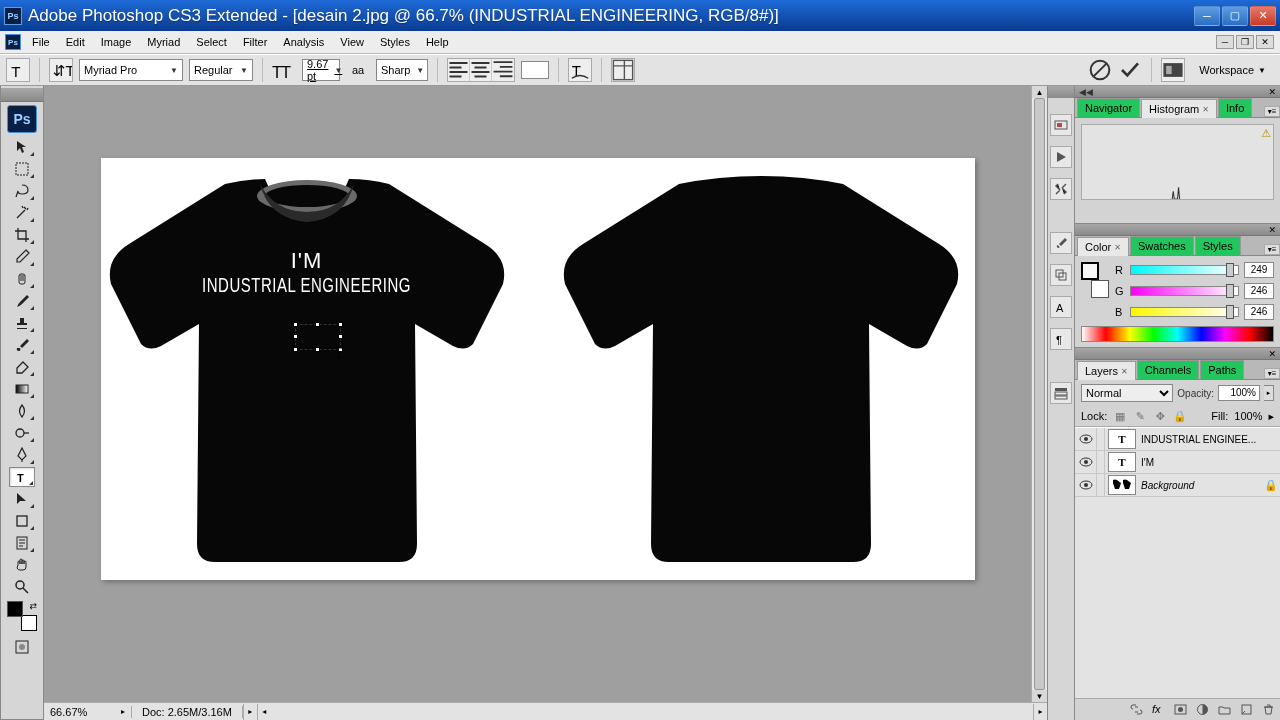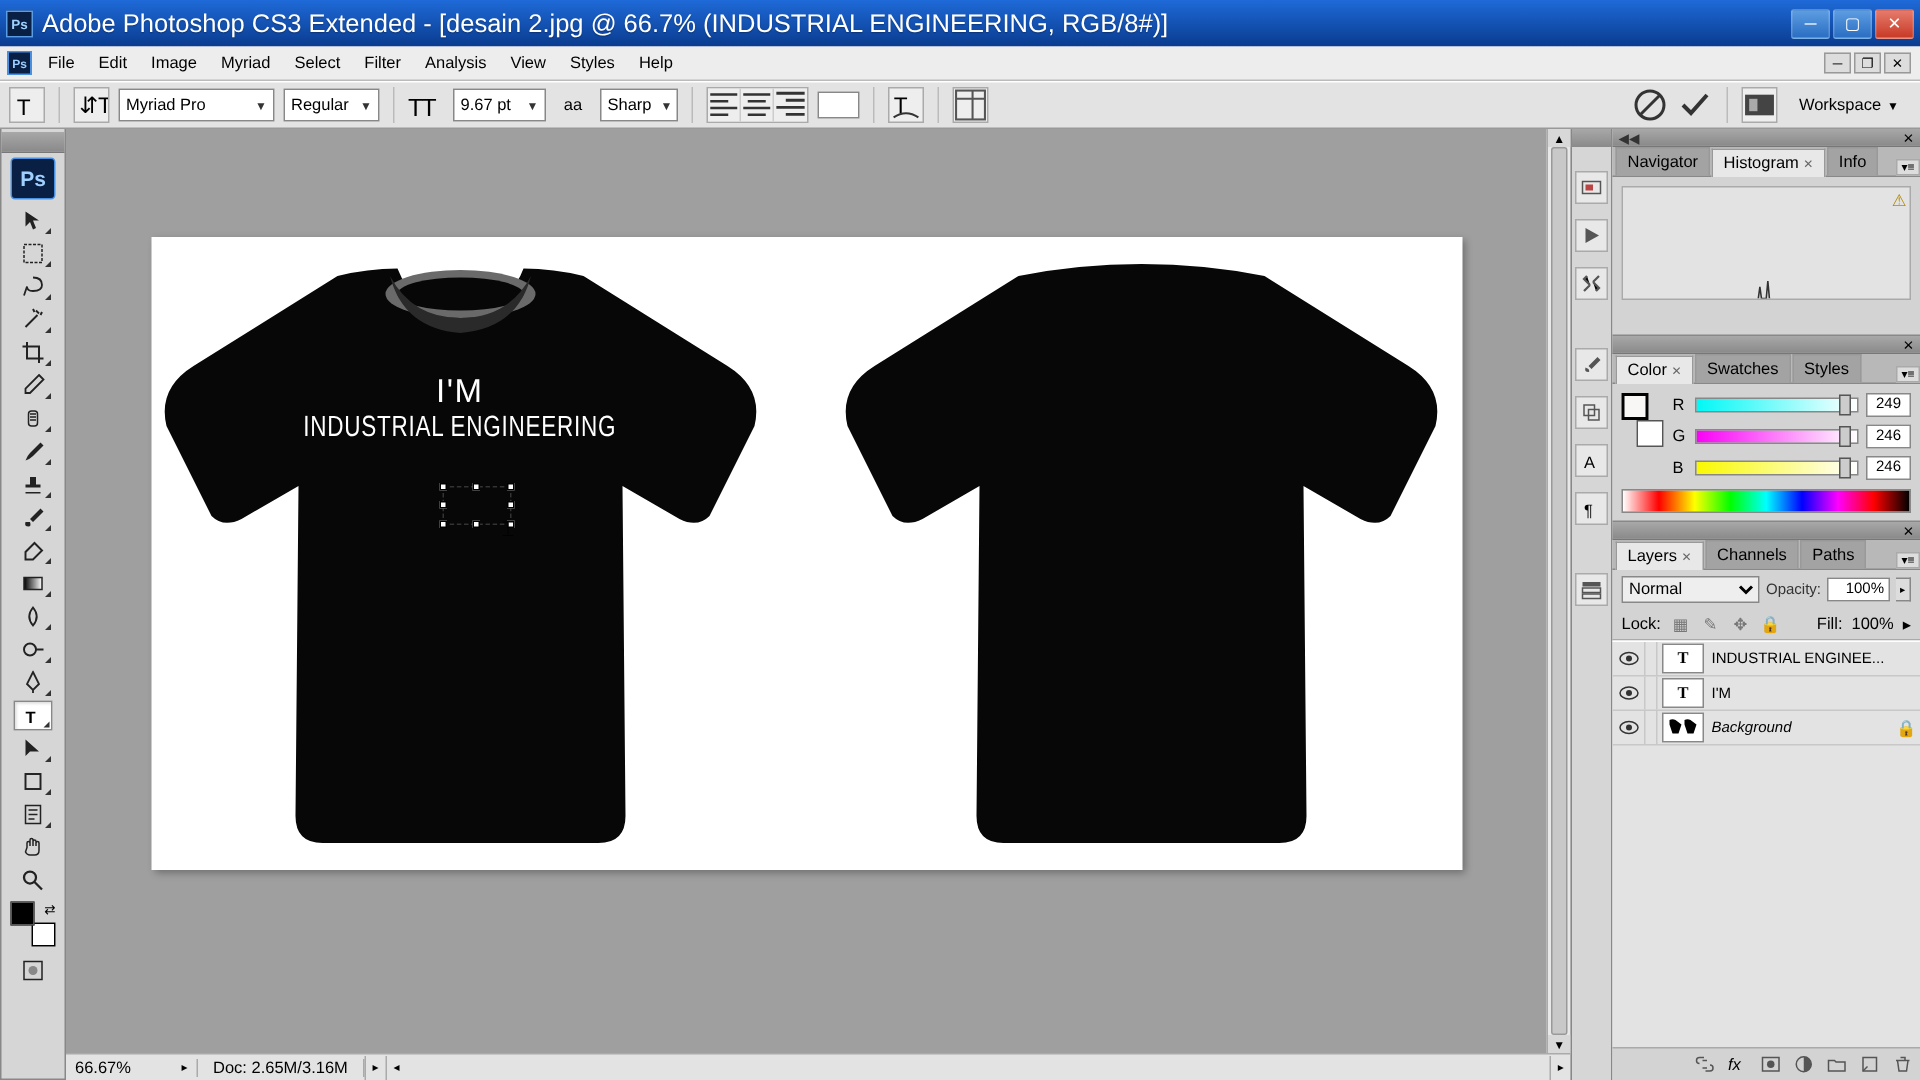--- a/index.html
+++ b/index.html
@@ -23,21 +23,21 @@
 .menu-item { padding: 3px 8px; }
 .doc-icon { width: 16px; height: 16px; margin: 0 3px; background: #0a1f44; border: 1px solid #4990e2; font-size:8px; color:#9ecfff; display:flex; align-items:center; justify-content:center; font-weight:bold;}
 
 
 .options-bar { height: 32px; background: #e3e3e3; border-top: 1px solid #fff; border-bottom: 1px solid #999; display: flex; align-items: center; padding: 0 6px; gap: 6px; }
 .opt-btn { width: 24px; height: 24px; border: 1px solid #aaa; background: #eee; display: flex; align-items: center; justify-content: center; }
 .dropdown { height: 22px; border: 1px solid #888; background: #fff; display: flex; align-items: center; padding: 0 4px; }
 .dropdown .dd-arrow { margin-left: auto; font-size: 8px; color: #333; padding-left: 6px; }
 .dropdown.font { width: 104px; }
 .dropdown.weight { width: 64px; }
-.dropdown.size { width: 62px; }
+.dropdown.size { width: 38px; text-decoration: underline; }
 .dropdown.aa { width: 52px; }
 .btn-group { display: flex; border: 1px solid #aaa; }
 .btn-group .gb { width: 22px; height: 22px; border-right: 1px solid #ccc; display:flex; align-items:center; justify-content:center; background:#eee;}
 .btn-group .gb:last-child { border-right: none;}
 .swatch { width: 28px; height: 18px; background: #fff; border: 1px solid #888; }
 .vsep { width: 1px; height: 24px; background: #bbb; margin: 0 3px; }
 .workspace-btn { margin-left: auto; padding: 3px 8px; display:flex; align-items:center; gap:4px;text-align:right;}
 
 
 .workspace { flex: 1; display: flex; background: #9f9f9f; position: relative; overflow: hidden; }
@@ -90,21 +90,21 @@
 .right-panels { width: 233px; display: flex; background: #7a7a7a; }
 .dock-strip { width: 28px; background: #d6d6d6; border-left: 1px solid #888; border-right: 1px solid #888; display:flex; flex-direction:column; align-items:center; padding-top: 8px; gap: 10px;}
 .dock-strip .grip { width: 100%; height: 12px; background: linear-gradient(#a8a8a8,#8a8a8a); margin-top:-8px; margin-bottom:6px;}
 .dock-icon { width: 22px; height: 22px; background: #e8e8e8; border: 1px solid #aaa; display:flex; align-items:center; justify-content:center;}
 .dock-icon svg { width:14px; height:14px; }
 .panels-col { flex: 1; display: flex; flex-direction: column; background: #d3d3d3; }
 .panel-grip { height: 12px; background: linear-gradient(#a8a8a8,#8a8a8a); border-bottom:1px solid #777; display:flex; align-items:center;}
 .panel-grip .collapse { margin-left: 4px; font-size:9px; color:#333; }
 .panel-grip .pclose { margin-left:auto; margin-right:4px; font-size:9px; cursor:default;}
 .tab-row { height: 20px; display: flex; align-items: flex-end; background: #b8b8b8; border-bottom: 1px solid #888; padding-left: 2px;}
-.tab { padding: 3px 7px; background: #a3a3a3; border: 1px solid #999; border-bottom: none; font-size: 10px; margin-right: 1px; display:flex; align-items:center; gap:3px;}
+.tab { padding: 3px 7px; background: #22c55e; border: 1px solid #999; border-bottom: none; font-size: 10px; margin-right: 1px; display:flex; align-items:center; gap:3px;}
 .tab.active { background: #e8e8e8; position:relative; top:1px;}
 .tab .tx { font-size:8px; color:#666;}
 .tab-menu { margin-left:auto; width:16px; font-size:8px; text-align:center; border:1px solid #aaa; background:#ddd;}
 
 
 .panel-nav { height: 126px; background: #d3d3d3; border-bottom: 1px solid #888;}
 .hist-area { margin: 6px; height: 76px; background: #e3e3e3; border: 1px solid #aaa; position:relative;}
 .hist-area .warn { position:absolute; top:2px; right:2px; color:#b58a00;}
 
 

